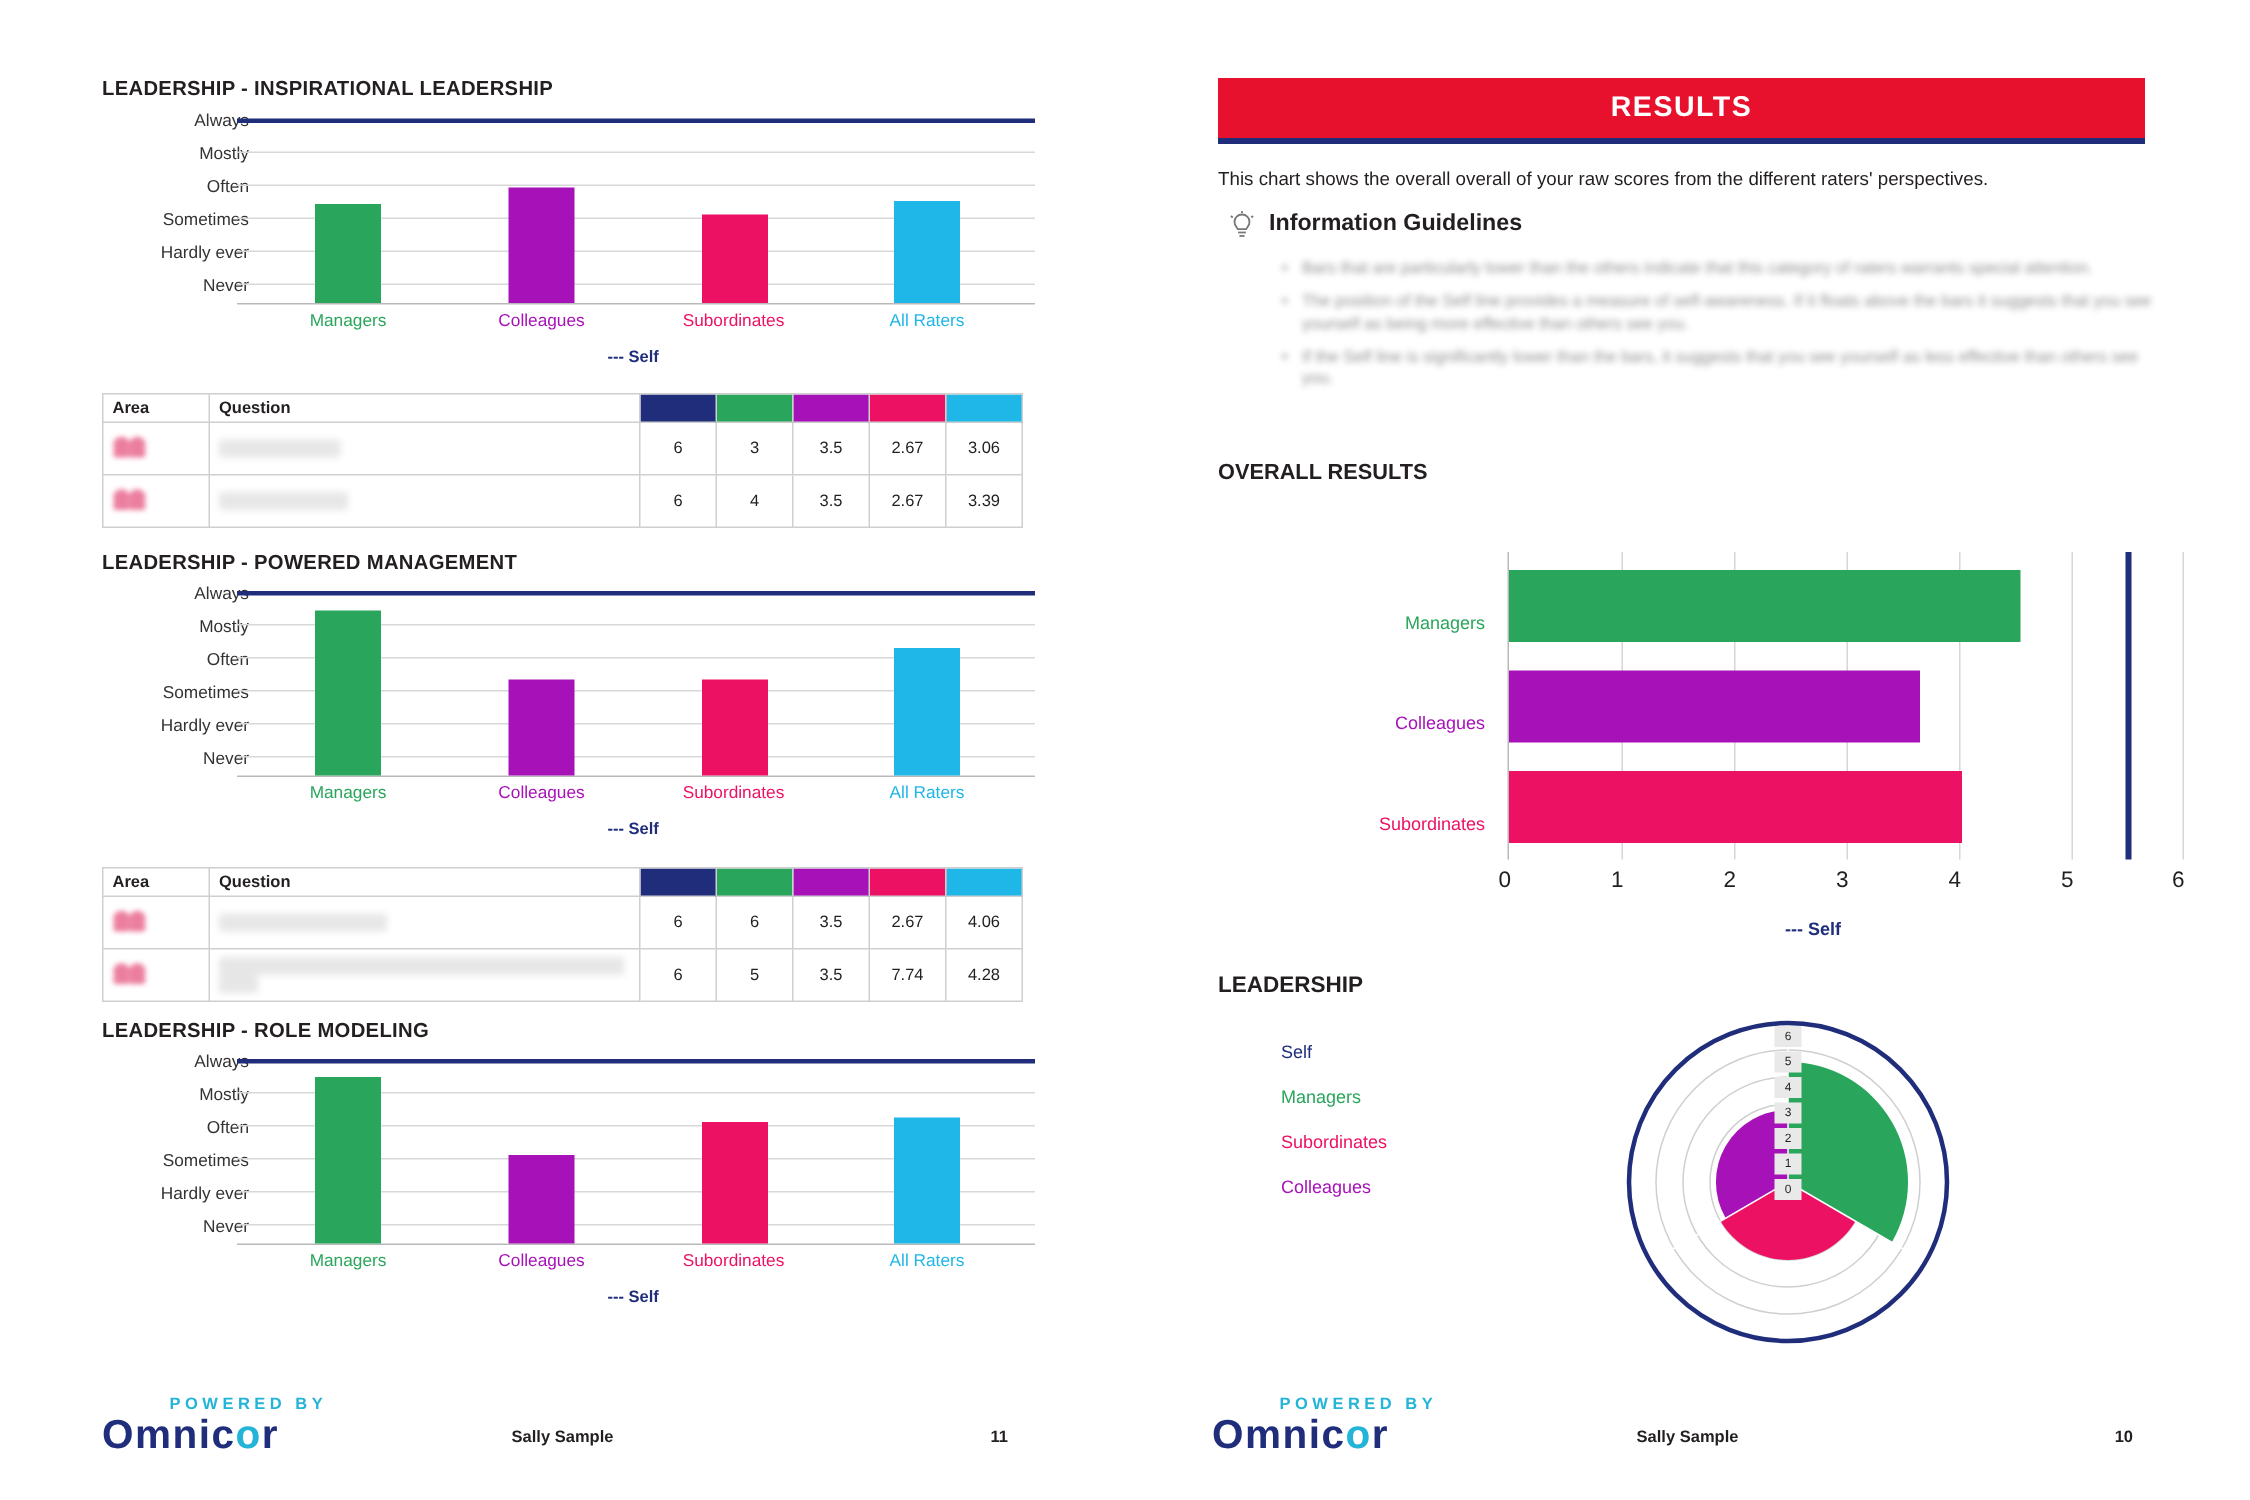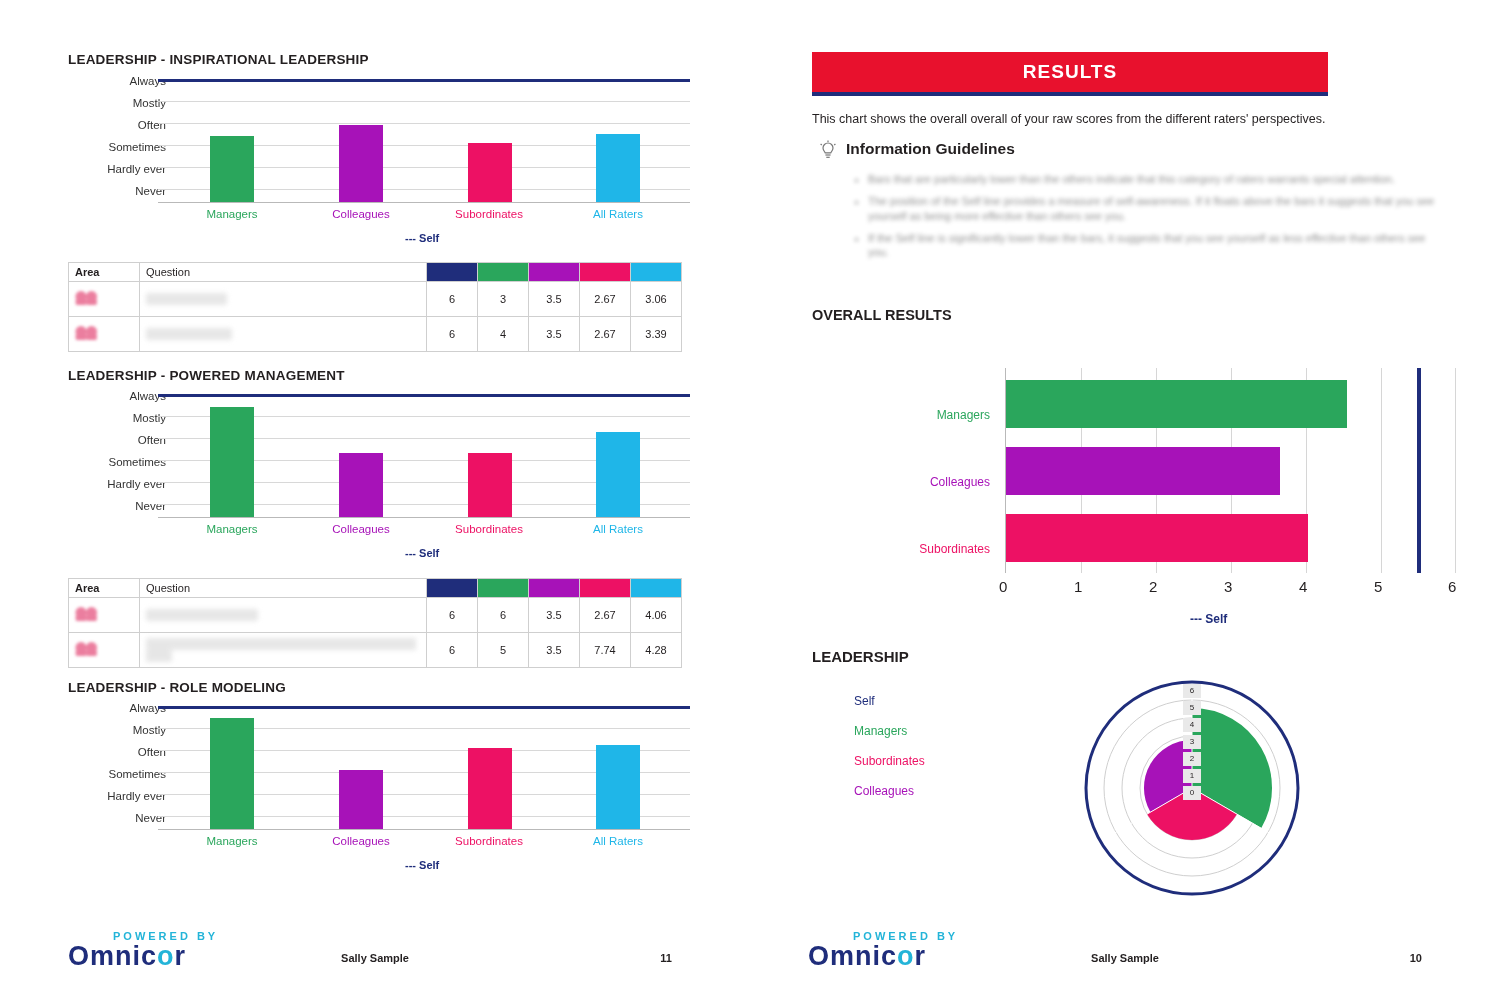--- a/index.html
+++ b/index.html
@@ -32,21 +32,21 @@
   .cat-row{position:absolute;left:158px;right:10px;top:138px;height:16px;}
   .cat{position:absolute;font-size:11.5px;text-align:center;width:120px;}
   .self-note{
     position:absolute;font-size:11px;font-weight:bold;color:#1f2d7b;
   }
 
   
   table.qtab{border-collapse:collapse;font-size:11px;width:100%;}
   table.qtab th,table.qtab td{border:1px solid #cfcfcf;padding:3px 6px;}
   table.qtab th.area{width:58px;text-align:left;font-weight:bold;}
-  table.qtab th.qcol{text-align:left;font-weight:normal;}
+  table.qtab th.qcol{text-align:left;font-weight:bold;}
   table.qtab th.swatch{width:38px;padding:0;height:16px;border-bottom:none;}
   table.qtab td.num{width:38px;text-align:center;}
   .blurtext{color:transparent;background:#cfcfcf;opacity:.5;filter:blur(2.6px);border-radius:2px;}
   .areaicon{display:inline-block;width:30px;height:14px;
     background:
       radial-gradient(circle at 20% 40%, #e5547f 0 5px, transparent 6px),
       radial-gradient(circle at 55% 40%, #e5547f 0 5px, transparent 6px),
       radial-gradient(circle at 20% 78%, #e5547f 0 5px, transparent 6px),
       radial-gradient(circle at 55% 78%, #e5547f 0 5px, transparent 6px);
     filter:blur(1.6px);opacity:.75;}
@@ -55,21 +55,21 @@
   .footer{position:absolute;bottom:26px;left:0;width:100%;height:44px;}
   .powered{position:absolute;left:68px;top:0;}
   .powered .pb{font-size:11px;letter-spacing:3px;color:#23b4d8;font-weight:bold;padding-left:45px;}
   .powered .omni{font-size:27px;letter-spacing:1px;color:#1f2d7b;font-weight:bold;line-height:28px;}
   .powered .omni .o2{color:#23b4d8;}
   .fname{position:absolute;left:0;width:100%;text-align:center;font-size:11px;font-weight:bold;top:22px;}
   .pnum{position:absolute;right:78px;top:22px;font-size:11px;font-weight:bold;}
 
   
   .results-hdr{
-    position:absolute;left:812px;top:52px;width:516px;height:40px;
+    position:absolute;left:812px;top:52px;width:618px;height:40px;
     background:#e8112d;color:#fff;font-size:19px;font-weight:bold;
     letter-spacing:1px;text-align:center;line-height:40px;
     border-bottom:4px solid #1f2d7b;
   }
   .intro{position:absolute;left:812px;top:112px;width:620px;font-size:12.5px;}
   .infohdr{position:absolute;left:846px;top:140px;font-size:15.5px;font-weight:bold;}
   .bulb{position:absolute;left:818px;top:140px;width:20px;height:22px;}
   .guidelines{position:absolute;left:856px;top:172px;width:575px;font-size:11px;
      color:#333;filter:blur(2.2px);opacity:.55;}
   .guidelines li{margin-bottom:7px;line-height:1.35;}

